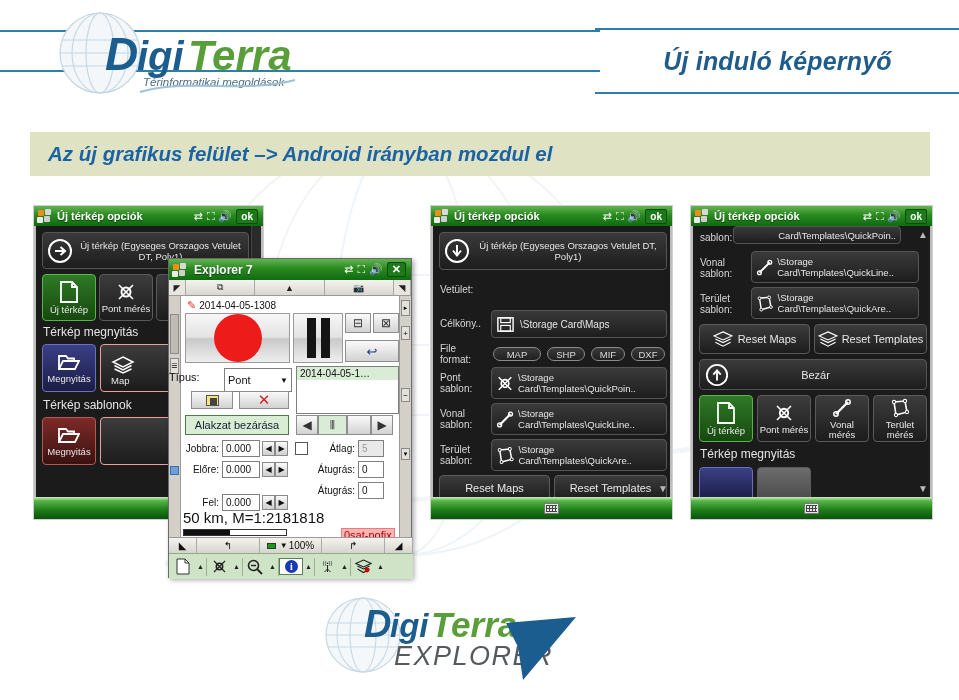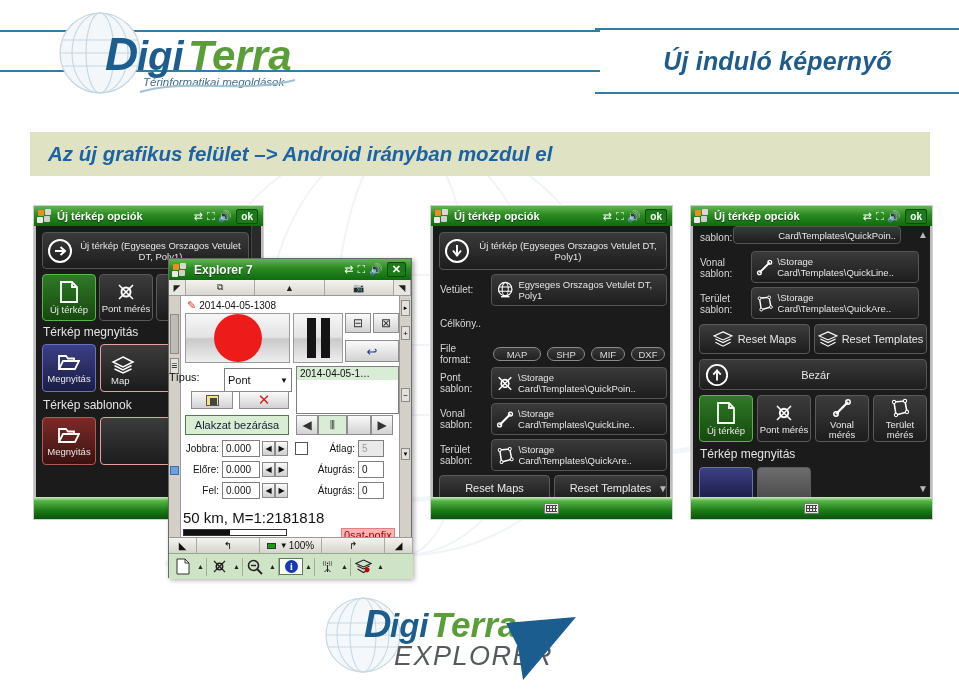--- a/index.html
+++ b/index.html
@@ -407,21 +407,21 @@
       <span class="smbtn" style="width:22px;height:20px;">▶</span>
     </div>
 
     <div style="position:absolute;left:14px;top:144px;width:110px;">
       <div class="exp-row" style="margin-bottom:4px;">
         <span class="lblR" style="width:36px;">Jobbra:</span>
         <span class="fld" style="width:38px;height:17px;margin-left:3px;">0.000</span>
         <span class="spin" style="margin-left:2px;">◀</span>
         <span class="spin">▶</span>
       </div>
-      <div class="exp-row" style="margin-bottom:4px;">
+      <div class="exp-row" style="margin-bottom:16px;">
         <span class="lblR" style="width:36px;">Előre:</span>
         <span class="fld" style="width:38px;height:17px;margin-left:3px;">0.000</span>
         <span class="spin" style="margin-left:2px;">◀</span>
         <span class="spin">▶</span>
       </div>
       <div class="exp-row">
         <span class="lblR" style="width:36px;">Fel:</span>
         <span class="fld" style="width:38px;height:17px;margin-left:3px;">0.000</span>
         <span class="spin" style="margin-left:2px;">◀</span>
         <span class="spin">▶</span>
@@ -540,31 +540,30 @@
   <div class="pda-body" style="height:271px;">
     <div class="dk-bar" style="position:absolute;left:6px;top:6px;width:228px;height:38px;padding-left:4px;">
       <svg width="26" height="26" viewBox="0 0 26 26">
         <circle cx="13" cy="13" r="11" fill="none" stroke="#fff" stroke-width="2"></circle>
         <path d="M13 7 V17 M9 12.5 L13 17.5 L17 12.5" fill="none" stroke="#fff" stroke-width="2"></path>
       </svg>
       <span style="font-size:9.5px;line-height:11px;text-align:center;flex:1;padding:0 3px;">Új térkép (Egyseges Orszagos Vetulet DT, Poly1)</span>
     </div>
 
     <span class="dk-lbl" style="position:absolute;left:7px;top:58px;">Vetület:</span>
-    <div class="dk-bar" style="position:absolute;left:58px;top:48px;width:176px;height:32px;padding-left:4px;">
-      <svg width="20" height="20" viewBox="0 0 22 22">
-        <circle cx="11" cy="10" r="8" fill="none" stroke="#fff" stroke-width="1.5"></circle>
-        <ellipse cx="11" cy="10" rx="3.6" ry="8" fill="none" stroke="#fff" stroke-width="1.2"></ellipse>
-        <path d="M3.4 7.5 H18.6 M3 12.5 H19" stroke="#fff" stroke-width="1.2" fill="none"></path>
-        <path d="M6 19 H16" stroke="#fff" stroke-width="1.6"></path>
-      </svg>
-      <span style="font-size:9.5px;line-height:11px;margin-left:4px;">Egyseges Orszagos Vetulet DT, Poly1</span>
-    </div>
 
     <span class="dk-lbl" style="position:absolute;left:7px;top:92px;">Célköny..</span>
+    <div class="dk-bar" style="position:absolute;left:58px;top:84px;width:176px;height:28px;padding-left:4px;">
+      <svg width="19" height="19" viewBox="0 0 20 20">
+        <rect x="2" y="3" width="16" height="14" fill="none" stroke="#fff" stroke-width="1.5"></rect>
+        <rect x="5" y="3" width="10" height="5" fill="none" stroke="#fff" stroke-width="1.2"></rect>
+        <rect x="5" y="11" width="10" height="6" fill="none" stroke="#fff" stroke-width="1.2"></rect>
+      </svg>
+      <span style="font-size:10px;margin-left:5px;">\Storage Card\Maps</span>
+    </div>
 
     <span class="dk-lbl" style="position:absolute;left:7px;top:117px;width:48px;">File format:</span>
     <div style="position:absolute;left:60px;top:121px;display:flex;gap:6px;">
       <span class="pill" style="width:48px;">MAP</span>
       <span class="pill" style="width:38px;">SHP</span>
       <span class="pill" style="width:34px;">MIF</span>
       <span class="pill" style="width:34px;">DXF</span>
     </div>
 
     <span class="dk-lbl" style="position:absolute;left:7px;top:146px;width:48px;">Pont sablon:</span>

